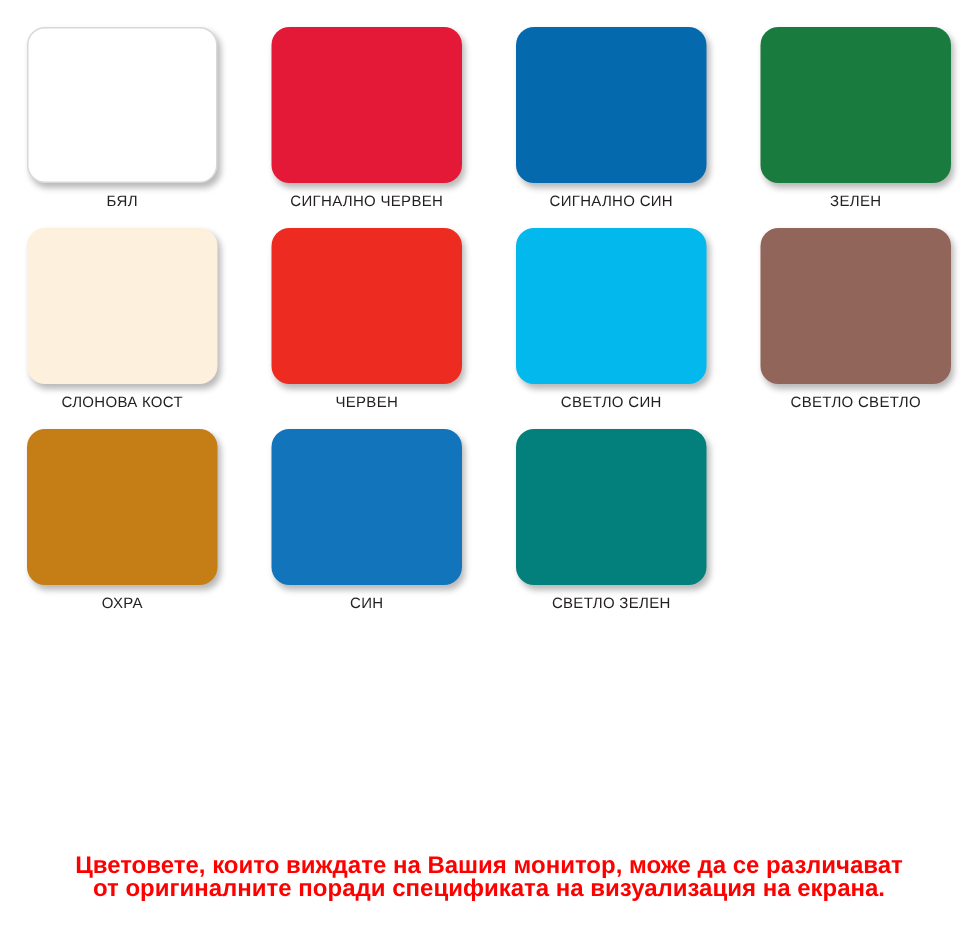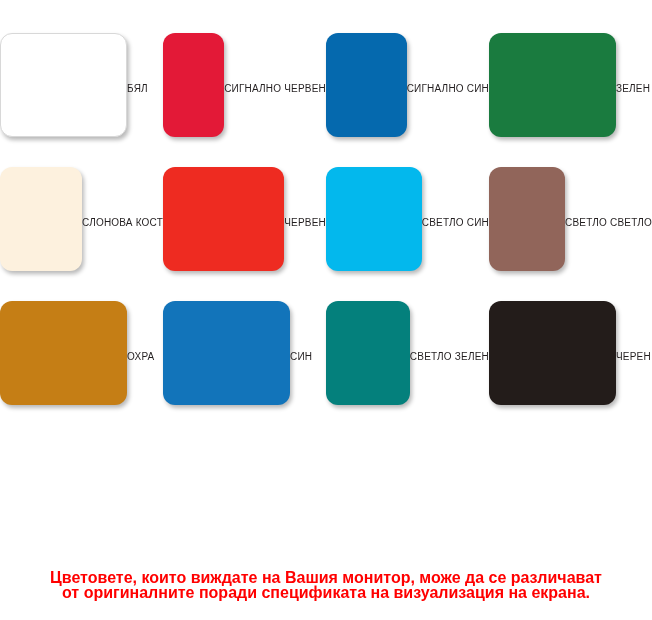--- a/index.html
+++ b/index.html
@@ -35,21 +35,21 @@
     flex-direction: row;
     width: 652px;
     height: 134px;
   }
 
   .swatch-cell {
     width: 163px;
     height: 134px;
     position: relative;
     display: flex;
-    flex-direction: row;
+    flex-direction: column;
     align-items: center;
   }
 
   .swatch-chip {
     width: 127px;
     height: 104px;
     border-radius: 12px;
     box-sizing: border-box;
     box-shadow: 2px 3px 4px rgba(0, 0, 0, 0.28);
   }
@@ -133,24 +133,20 @@
           <div class="swatch-label">ОХРА</div>
         </div>
         <div class="swatch-cell">
           <div class="swatch-chip" style="background: rgb(18, 116, 186);"></div>
           <div class="swatch-label">СИН</div>
         </div>
         <div class="swatch-cell">
           <div class="swatch-chip" style="background: rgb(4, 128, 124);"></div>
           <div class="swatch-label">СВЕТЛО ЗЕЛЕН</div>
         </div>
-        <div class="swatch-cell">
-          <div class="swatch-chip" style="background: rgb(35, 28, 26);"></div>
-          <div class="swatch-label">ЧЕРЕН</div>
-        </div>
       </div>
     </div>
 
   <div id="disclaimer" style="color: rgb(255, 0, 0);">
     <span class="disclaimer-line">Цветовете, които виждате на Вашия монитор, може да се различават</span>
     <span class="disclaimer-line">от оригиналните поради спецификата на визуализация на екрана.</span>
   </div>
 
 </div>
 

